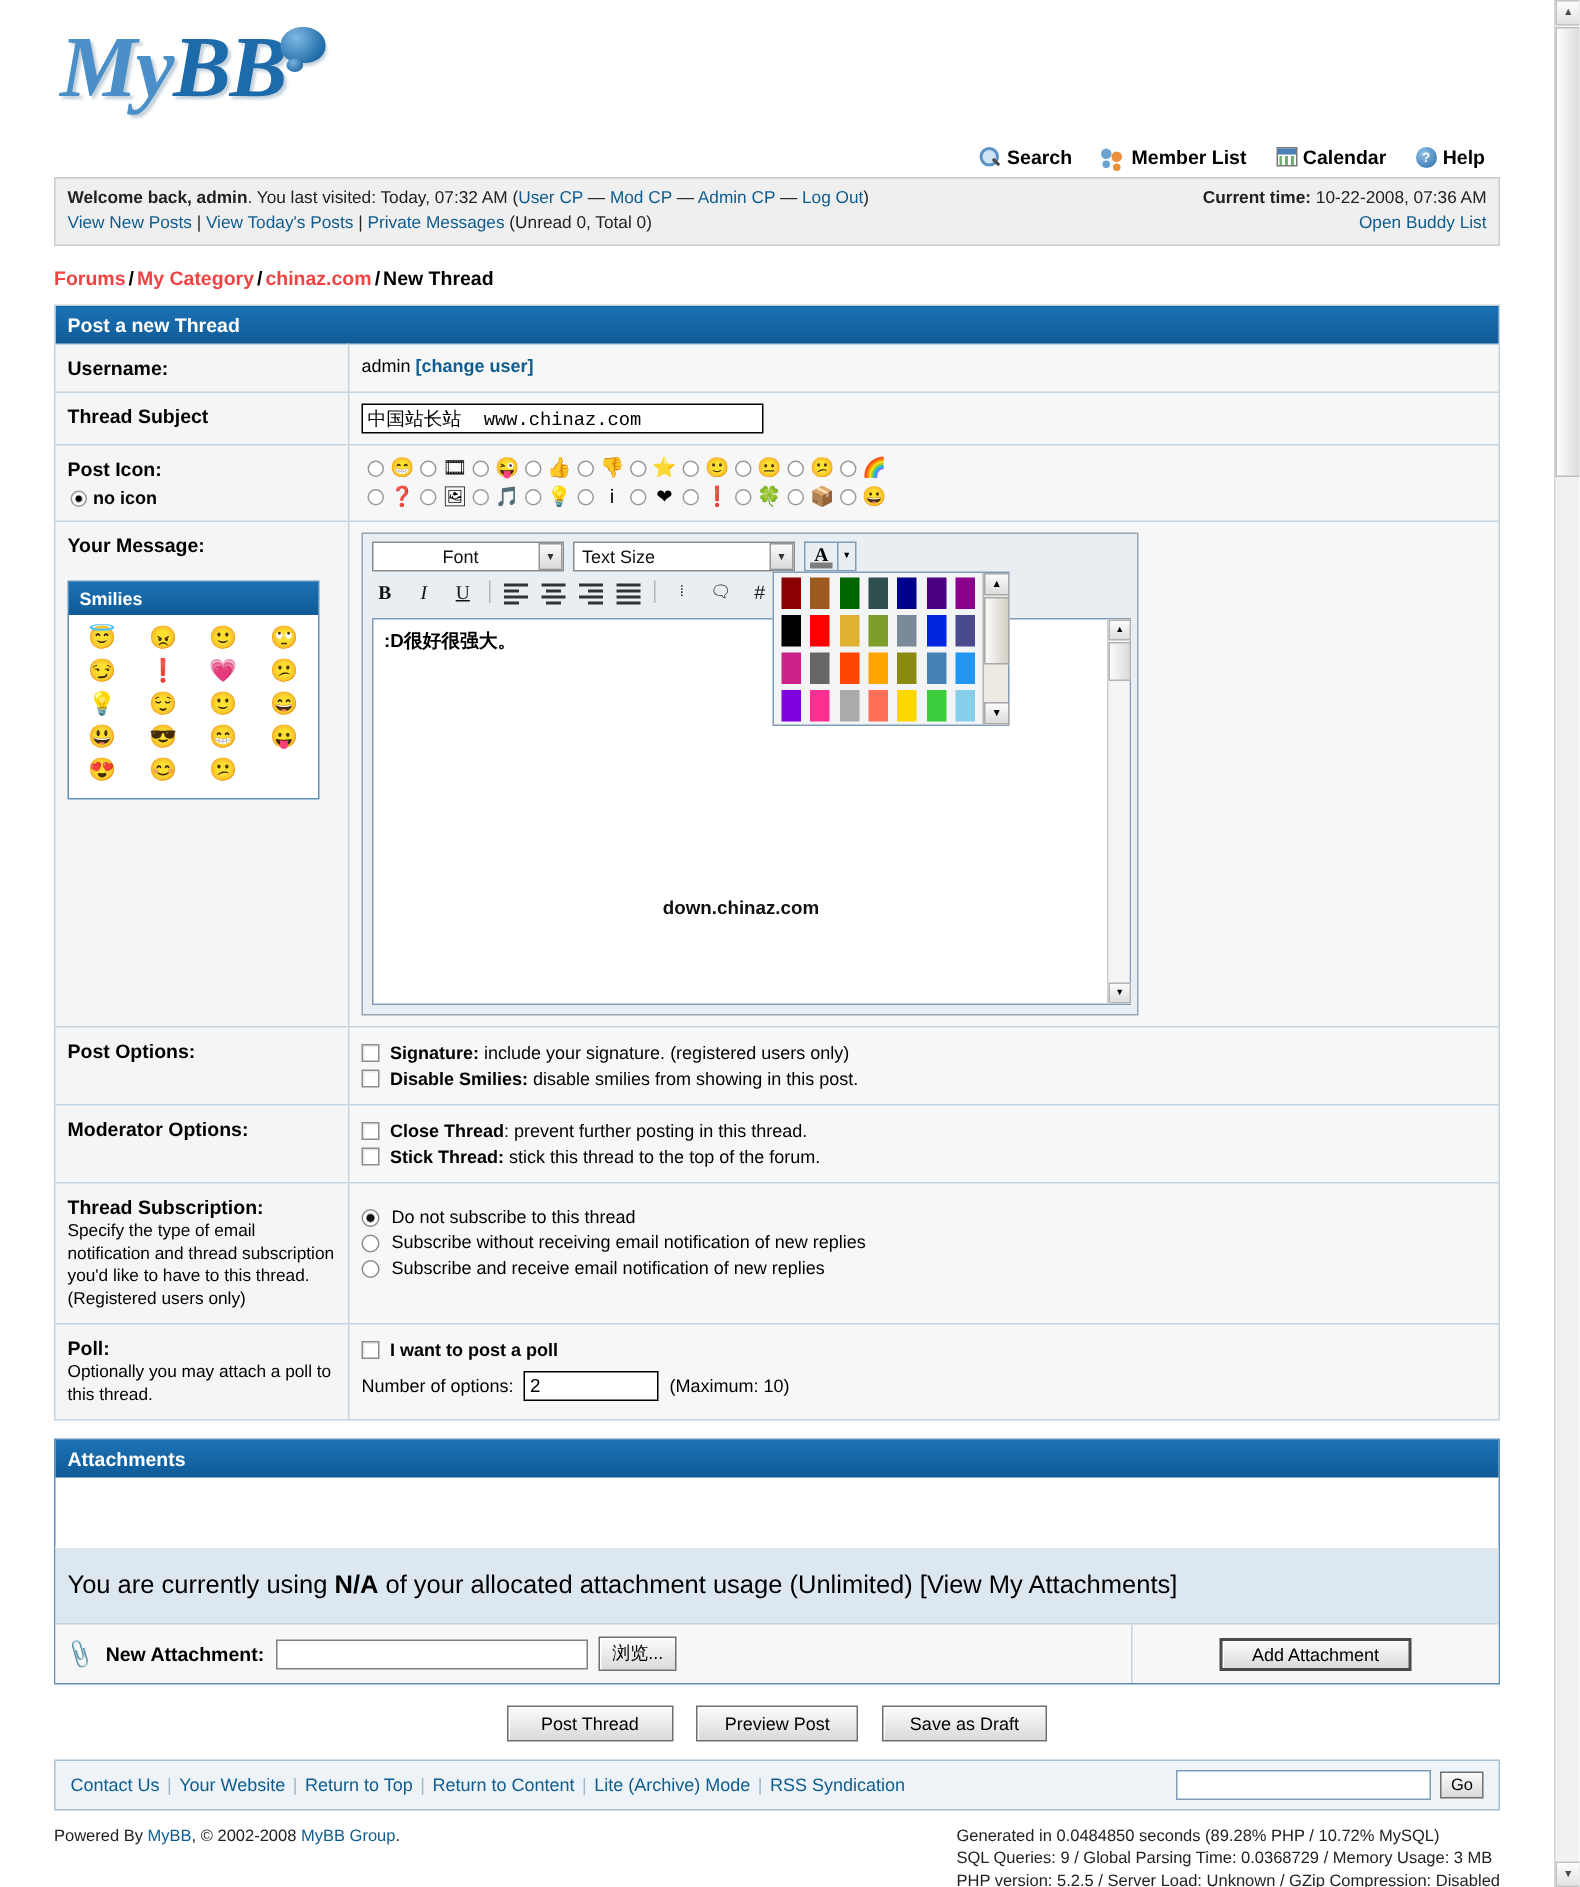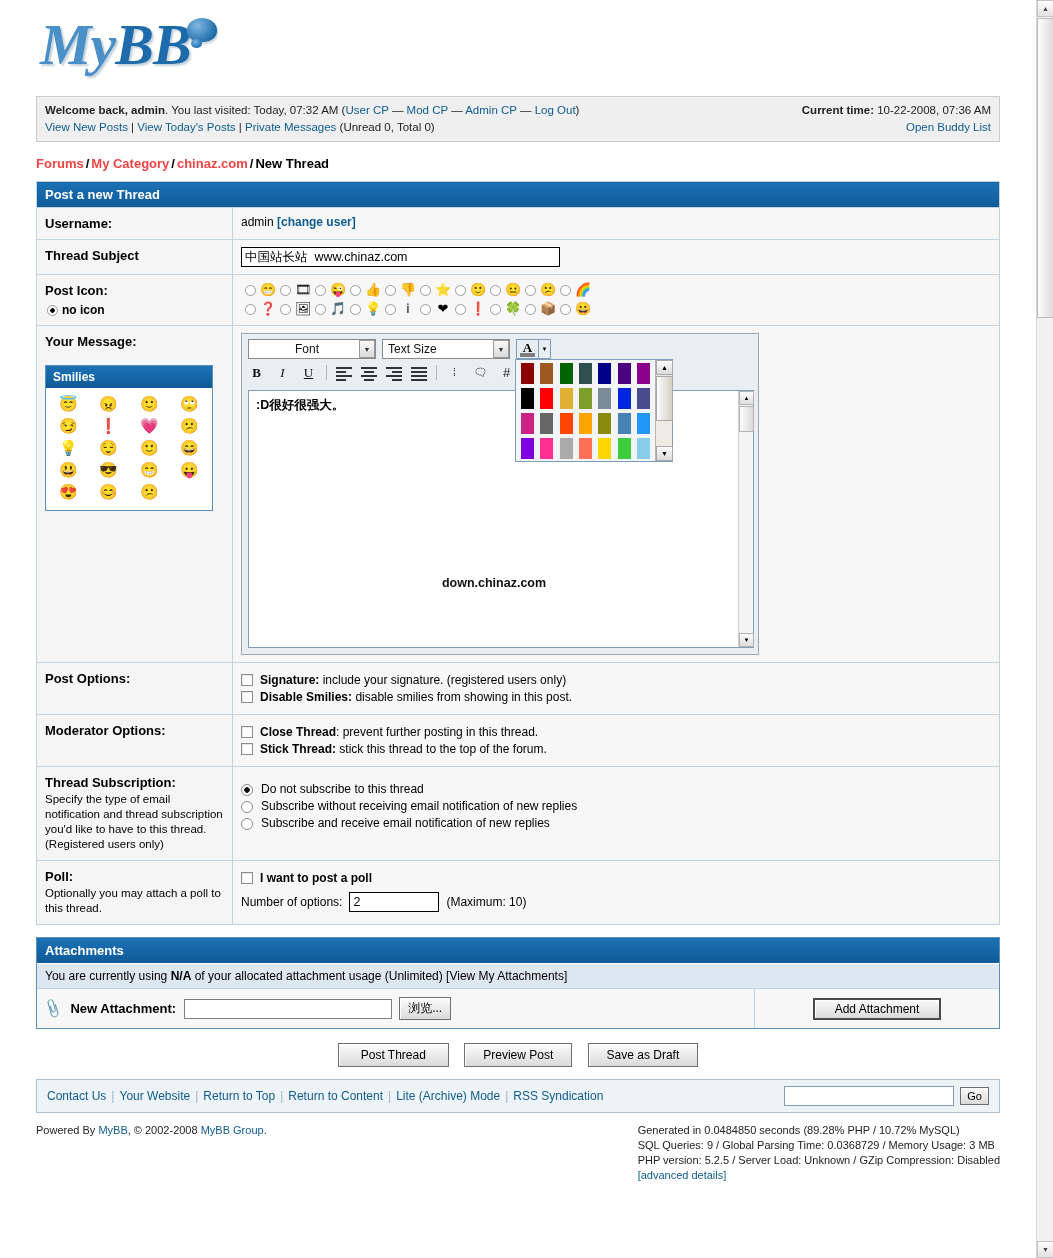--- a/index.html
+++ b/index.html
@@ -131,21 +131,21 @@
   .fakeselect {
     background:#fff; border:1px solid #8a8a8a; height:20px; font-size:12px;
     display:flex; align-items:center; padding:0 0 0 5px; color:#111;
   }
   .fakeselect .arrow {
     width:16px; height:18px; margin-left:auto;
     background:linear-gradient(#fafafa,#d9d9d9); border:1px solid #9a9a9a;
     display:flex;align-items:center;justify-content:center;font-size:7px;color:#333;
   }
   .fs-font { width:128px;padding-left:46px; }
-  .fs-size { width:128px; }
+  .fs-size { width:148px; }
   .colorbtn { display:flex; }
   .colorbtn .a {
     width:22px;height:20px;background:#e9eef2;border:1px solid #7f9db9;border-right:none;
     display:flex;flex-direction:column;align-items:center;justify-content:center;
   }
   .colorbtn .a b { font-size:13px; line-height:11px; font-family:"Liberation Serif",serif; }
   .colorbtn .a i { display:block; width:15px; height:4px; background:#7d7d7d; }
   .colorbtn .dd {
     width:13px;height:20px;background:#e9eef2;border:1px solid #7f9db9;
     display:flex;align-items:center;justify-content:center;font-size:6px;
@@ -184,21 +184,21 @@
   .opt { display:flex; align-items:flex-start; margin:3px 0; font-size:12px; }
   .cbx { width:12px;height:12px;border:1px solid #8c8c8c;background:#fff;display:inline-block;margin:1px 7px 0 0;flex:0 0 auto;
          box-shadow:inset 1px 1px 0 #e8e8e8; }
   .rdo { width:12px;height:12px;border:1px solid #8c8c8c;border-radius:50%;background:#fff;display:inline-block;margin:2px 8px 0 0;flex:0 0 auto; }
   .rdo.on { background:radial-gradient(circle,#111 0 2.5px,#fff 3px); }
   .opt b { font-weight:bold; }
 
   
   .att { margin:12px 36px 0; width:964px; border:1px solid #5b8fb9; }
   .att .hd { background:linear-gradient(#1c72b5,#0f5a97); color:#fff; font-weight:bold; font-size:13px; padding:5px 8px; }
-  .att .usage { background:#dde7f0; padding:5px 8px; font-size:12px; border-top:1px solid #fff; }
+  .att .usage { background:#dde7f0; padding:15px 8px; font-size:17px; border-top:1px solid #fff;margin-top:46px; }
   .att .newrow { display:flex; align-items:stretch; background:#f7f7f7; border-top:1px solid #c3d4e0; }
   .att .left { flex:1; display:flex; align-items:center; padding:8px 8px; border-right:1px solid #c3d4e0; }
   .att .right { width:244px; display:flex; align-items:center; justify-content:center; }
   .clip { font-size:14px; margin-right:8px; color:#555; transform:rotate(25deg); display:inline-block; }
   .attlbl { font-weight:bold; font-size:13px; margin-right:8px; }
 
   .btn {
     background:linear-gradient(#fbfbfb,#dadada);
     border:1px solid #6f6f6f; padding:3px 12px; font-size:12px;
     font-family:"Liberation Sans",sans-serif; color:#000;
@@ -226,20 +226,26 @@
 </style>
 </head>
 <body>
 
 <div class="page">
 
   <div class="logo-wrap">
     <div class="logo"><span>My</span><span class="dk">BB</span><span class="logo-bubble"></span></div>
   </div>
 
+  <div class="topnav">
+    <span class="navitem"><span class="ic ic-search"></span><span class="lbl">Search</span></span>
+    <span class="navitem"><span class="ic ic-members"></span><span class="lbl">Member List</span></span>
+    <span class="navitem"><span class="ic ic-cal"></span><span class="lbl">Calendar</span></span>
+    <span class="navitem"><span class="ic ic-help">?</span><span class="lbl">Help</span></span>
+  </div>
 
   <div class="welcome">
     <div class="row">
       <div>
         <b>Welcome back, admin</b><span>. You last visited: Today, 07:32 AM (</span><a href="#">User CP</a><span> — </span><a href="#">Mod CP</a><span> — </span><a href="#">Admin CP</a><span> — </span><a href="#">Log Out</a><span>)</span>
       </div>
       <div class="right">
         <b>Current time:</b><span> 10-22-2008, 07:36 AM</span>
       </div>
     </div>
@@ -265,21 +271,21 @@
       <td class="lbl">Username:</td>
       <td class="fld">
         <span>admin</span>
         <a href="#" style="font-weight:bold">[change user]</a>
       </td>
     </tr>
 
     <tr>
       <td class="lbl">Thread Subject</td>
       <td class="fld">
-        <input class="txtinput" style="width: 319px;" value="中国站长站  www.chinaz.com">
+        <input class="txtinput" style="width: 268px; font-family: Liberation Mono, monospace;" value="中国站长站  www.chinaz.com">
       </td>
     </tr>
 
     <tr>
       <td class="lbl">
         <span>Post Icon:</span>
         <div style="font-weight:bold;font-size:12px;margin-top:5px;display:flex;align-items:center;">
           <span class="radio on" style="margin-left:2px"></span>
           <span>no icon</span>
         </div>

